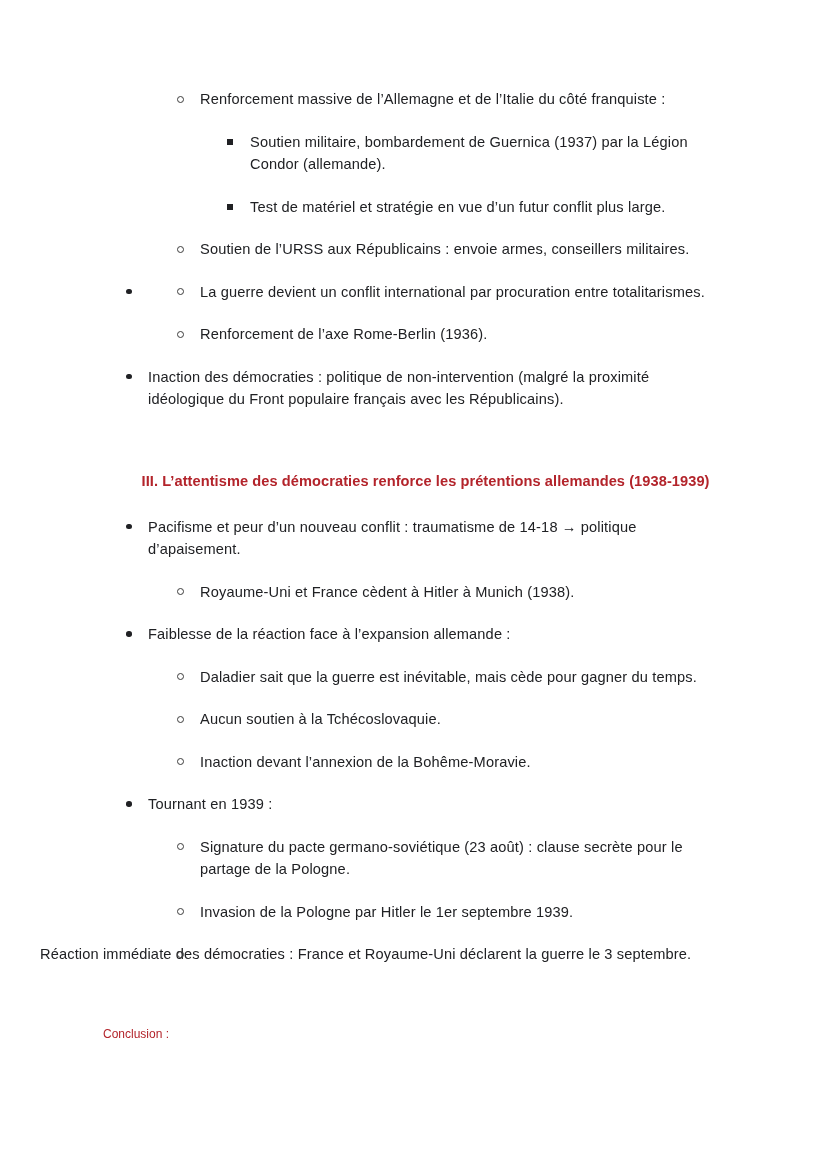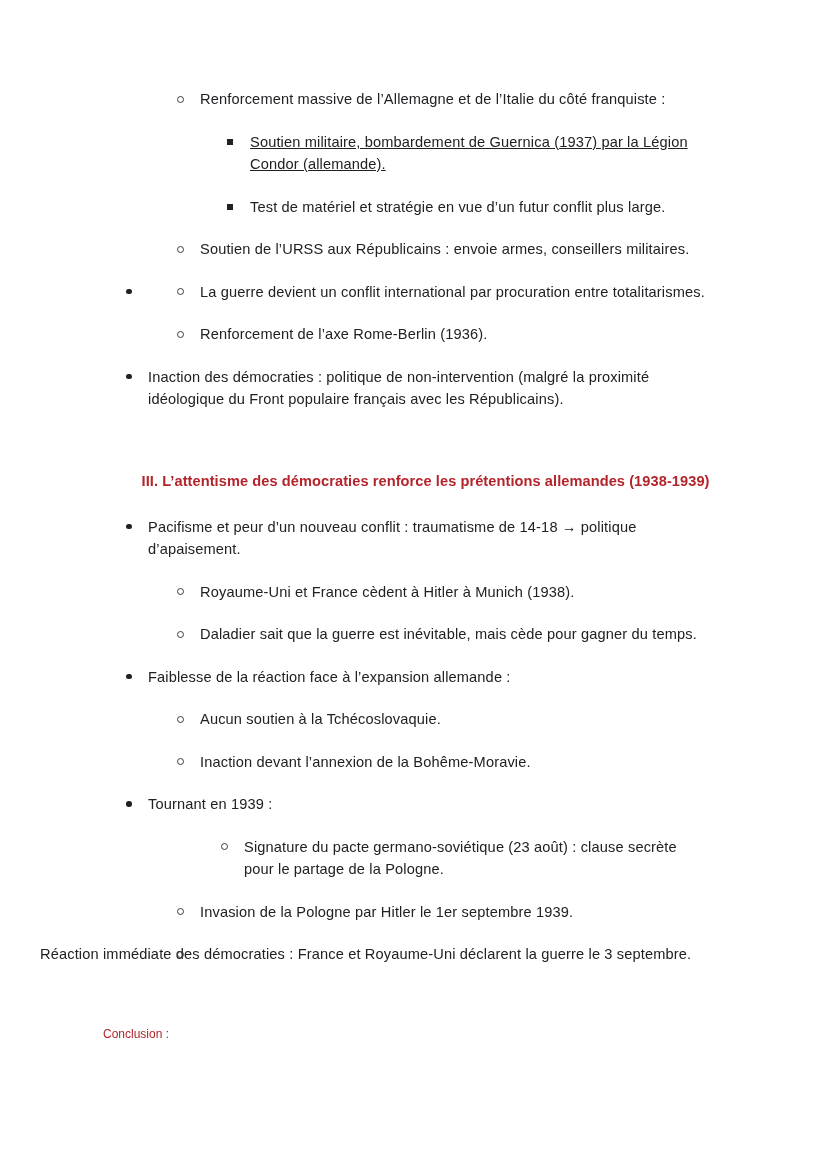--- a/index.html
+++ b/index.html
@@ -129,21 +129,21 @@
 <body>
 
 <div class="page">
   <div class="content">
 
     <div class="item lvl2">
       <span class="marker"><span class="glyph-circle"></span></span>
       <span>Renforcement massive de l’Allemagne et de l’Italie du côté franquiste :</span>
     </div>
 
-    <div class="item lvl3" style="padding-right:130px;text-decoration:underline;">
+    <div class="item lvl3" style="padding-right:130px;">
       <span class="marker"><span class="glyph-square"></span></span>
       <span>Soutien militaire, bombardement de Guernica (1937) par la Légion Condor (allemande).</span>
     </div>
 
     <div class="item lvl3">
       <span class="marker"><span class="glyph-square"></span></span>
       <span>Test de matériel et stratégie en vue d’un futur conflit plus large.</span>
     </div>
 
     <div class="item lvl2">
@@ -181,46 +181,46 @@
     <div class="item lvl1" style="padding-right:162px;">
       <span class="marker"><span class="glyph-disc"></span></span>
       <span>Pacifisme et peur d’un nouveau conflit : traumatisme de 14-18 → politique d’apaisement.</span>
     </div>
 
     <div class="item lvl2">
       <span class="marker"><span class="glyph-circle"></span></span>
       <span>Royaume-Uni et France cèdent à Hitler à Munich (1938).</span>
     </div>
 
+    <div class="item lvl1">
+      <span class="marker"><span class="glyph-disc"></span></span>
+      <span>Faiblesse de la réaction face à l’expansion allemande :</span>
+    </div>
+
     <div class="item lvl2">
       <span class="marker"><span class="glyph-circle"></span></span>
       <span>Daladier sait que la guerre est inévitable, mais cède pour gagner du temps.</span>
     </div>
 
+    <div class="item lvl2">
+      <span class="marker"><span class="glyph-circle"></span></span>
+      <span>Aucun soutien à la Tchécoslovaquie.</span>
+    </div>
+
+    <div class="item lvl2">
+      <span class="marker"><span class="glyph-circle"></span></span>
+      <span>Inaction devant l’annexion de la Bohême-Moravie.</span>
+    </div>
+
     <div class="item lvl1">
       <span class="marker"><span class="glyph-disc"></span></span>
-      <span>Faiblesse de la réaction face à l’expansion allemande :</span>
-    </div>
-
-    <div class="item lvl2">
-      <span class="marker"><span class="glyph-circle"></span></span>
-      <span>Aucun soutien à la Tchécoslovaquie.</span>
-    </div>
-
-    <div class="item lvl2">
-      <span class="marker"><span class="glyph-circle"></span></span>
-      <span>Inaction devant l’annexion de la Bohême-Moravie.</span>
-    </div>
-
-    <div class="item lvl1">
-      <span class="marker"><span class="glyph-disc"></span></span>
       <span>Tournant en 1939 :</span>
     </div>
 
-    <div class="item lvl2" style="padding-right:134px;margin-left:44px;">
+    <div class="item lvl2" style="padding-right:134px;">
       <span class="marker"><span class="glyph-circle"></span></span>
       <span>Signature du pacte germano-soviétique (23 août) : clause secrète pour le partage de la Pologne.</span>
     </div>
 
     <div class="item lvl2">
       <span class="marker"><span class="glyph-circle"></span></span>
       <span>Invasion de la Pologne par Hitler le 1er septembre 1939.</span>
     </div>
 
     <div class="item lvl2" style="padding-right:104px;padding-left:40px;">

